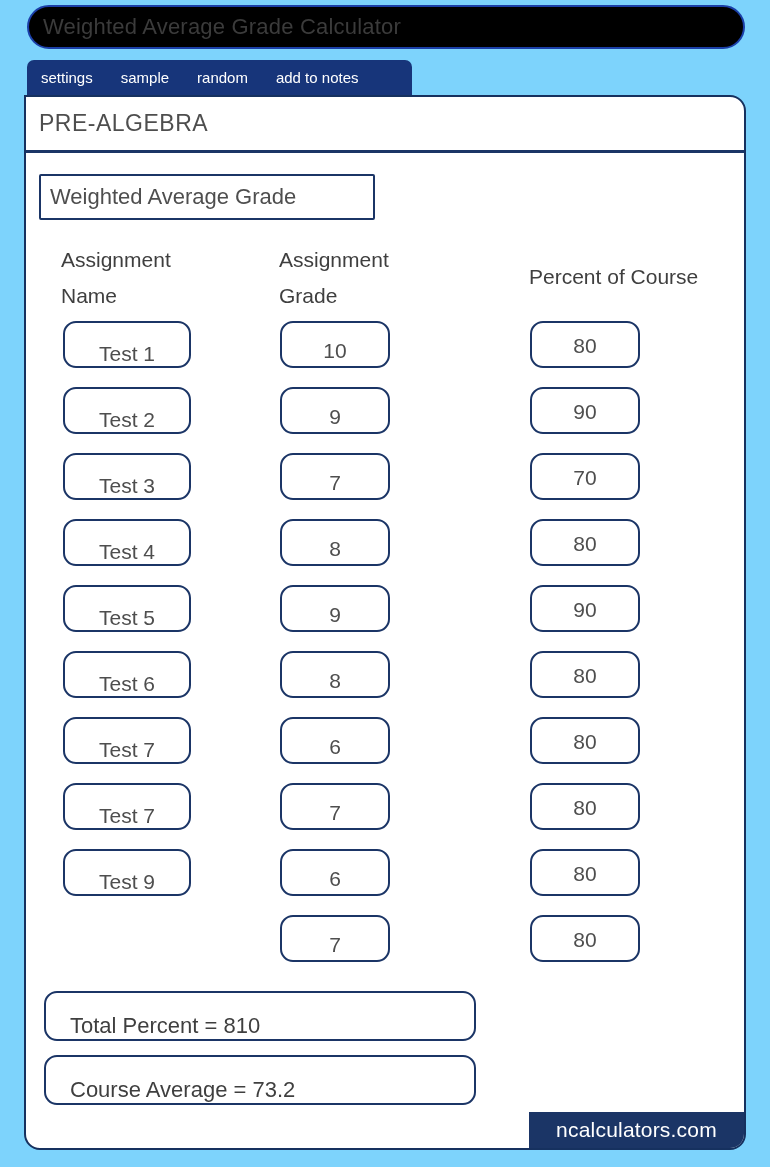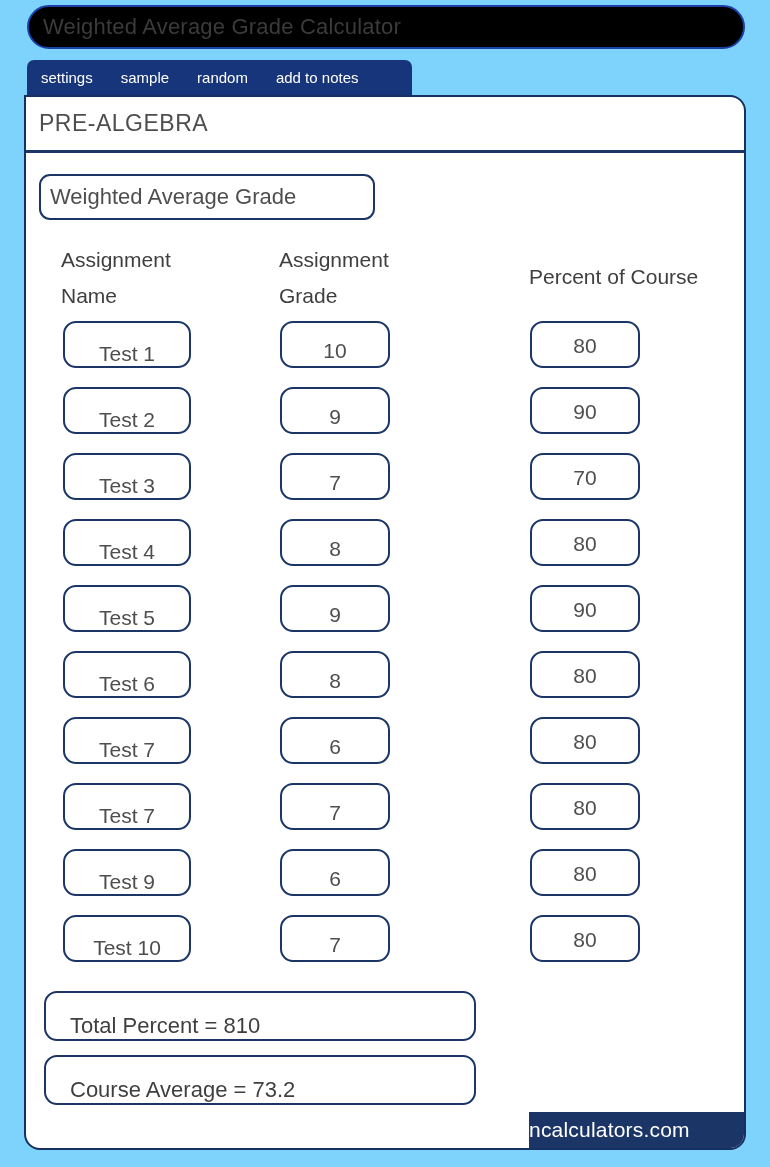--- a/index.html
+++ b/index.html
@@ -92,21 +92,21 @@
     color: #4e4e4e;
     letter-spacing: .5px;
   }
 
   
   .calc-pill {
     margin: 21px 0 0 13px;
     width: 336px;
     height: 46px;
     border: 2px solid #1b3566;
-    border-radius: 11px;
+    border-radius: 2px;
     display: flex;
     align-items: center;
     padding-left: 9px;
   }
   .calc-pill-text {
     font-size: 22px;
     color: #4e4e4e;
   }
 
   
@@ -168,21 +168,21 @@
   
   .badge {
     position: absolute;
     right: 0;
     bottom: 0;
     width: 215px;
     height: 36px;
     background: #1b3566;
     display: flex;
     align-items: center;
-    justify-content: flex-start;
+    justify-content: center;
   }
   .badge-text {
     color: #ffffff;
     font-size: 21px;
     letter-spacing: .2px;
   }
 </style>
 </head>
 <body>
 
@@ -319,23 +319,20 @@
           </div>
         <div class="field grade">
             <span class="field-text">6</span>
           </div>
         <div class="field pct">
             <span class="field-text">80</span>
           </div>
       </div>
 
       <div class="row">
-        <div class="field name">
-            <span class="field-text">Test 10</span>
-          </div>
         <div class="field grade">
             <span class="field-text">7</span>
           </div>
         <div class="field pct">
             <span class="field-text">80</span>
           </div>
       </div>
 
     </div>
 

